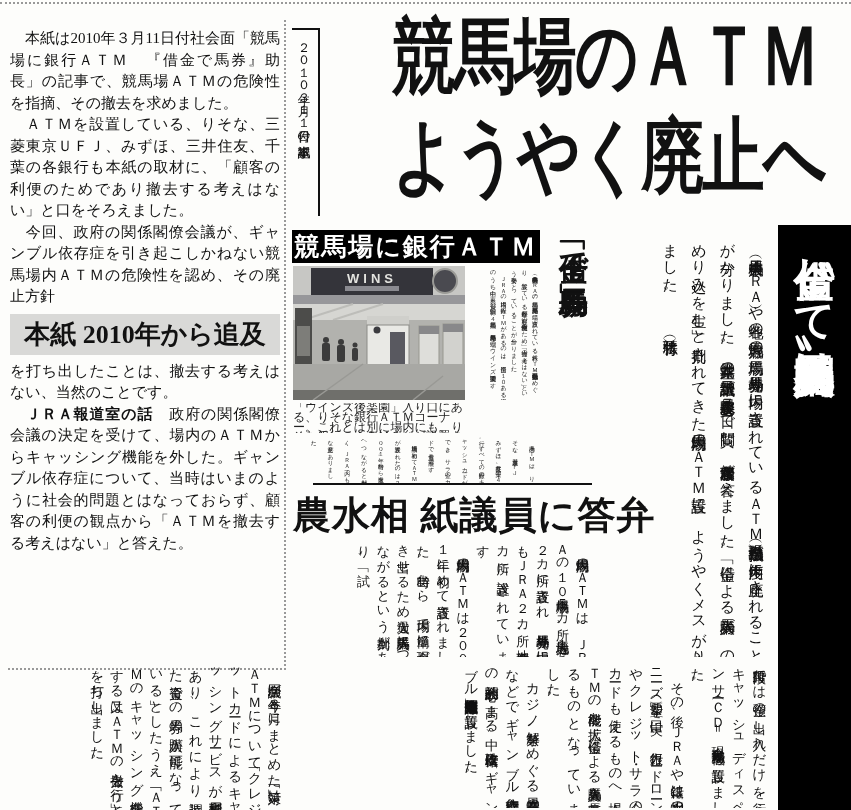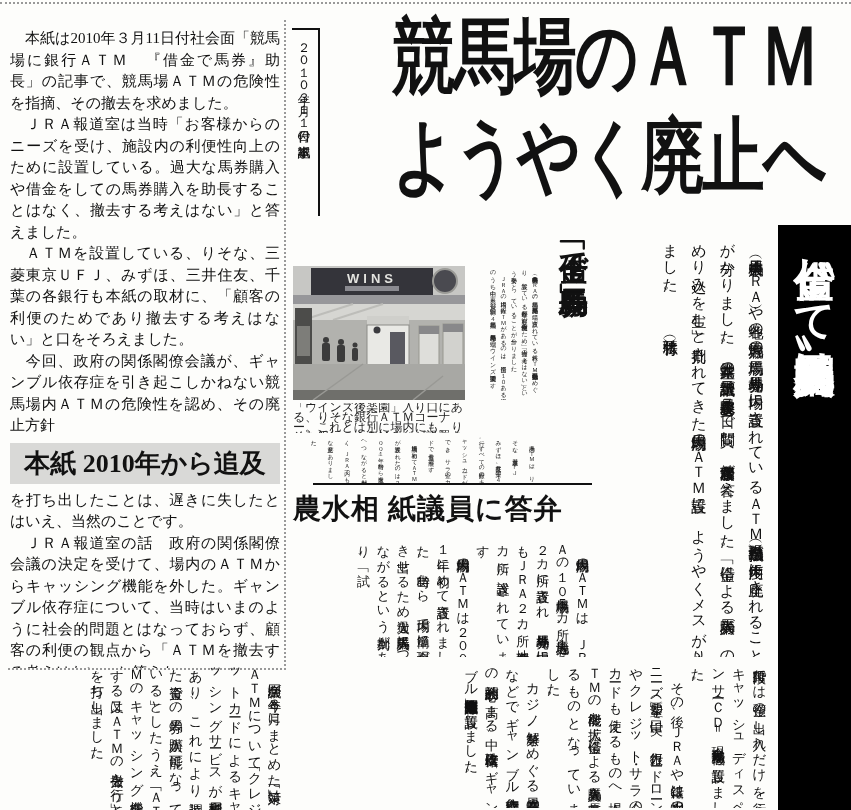--- a/index.html
+++ b/index.html
@@ -6,21 +6,21 @@
   .page{position:relative;width:851px;height:810px;background:#fdfdfb;overflow:hidden;
         font-family:"Liberation Serif",serif;color:#111;}
   .dotted-top{position:absolute;left:0;top:2px;width:851px;border-top:2px dotted #999;}
   
   .left-article{position:absolute;left:8px;top:20px;width:278px;height:650px;
     border-right:2px dotted #999;border-bottom:2px dotted #999;
     padding:8px 4px 0 2px;box-sizing:border-box;overflow:hidden;}
   .left-article p{margin:0;font-size:15px;line-height:21.5px;text-align:justify;}
   .box-headline{margin:6px 0 6px 0;background:#d9d9d7;font-weight:bold;font-size:26px;
     text-align:center;padding:3px 4px;letter-spacing:0px;white-space:nowrap;}
-  .comment-label{font-weight:normal;}
+  .comment-label{font-weight:bold;}
   
   .band-c{position:absolute;left:8px;top:660px;width:276px;height:150px;
     writing-mode:vertical-rl;font-size:13.5px;line-height:19.7px;white-space:pre-wrap;
     overflow:hidden;text-align:justify;}
   
   .headline-note{position:absolute;left:292px;top:28px;width:26px;height:186px;
     border-top:2px solid #111;border-right:2px solid #111;}
   .headline-note .note-text{writing-mode:vertical-rl;font-size:12.5px;line-height:24px;
     height:180px;margin-top:4px;font-family:"Liberation Sans",sans-serif;}
   .main-headline{position:absolute;left:330px;top:6px;width:521px;height:212px;
@@ -47,57 +47,57 @@
     white-space:nowrap;overflow:hidden;}
   .black-band{position:absolute;left:778px;top:225px;width:73px;height:585px;background:#000;
     color:#fff;writing-mode:vertical-rl;font-size:41px;line-height:73px;font-weight:bold;
     padding-top:4px;box-sizing:border-box;overflow:hidden;white-space:nowrap;}
   
   .lead{position:absolute;left:598px;top:233px;width:172px;height:424px;
     writing-mode:vertical-rl;font-size:15px;line-height:28.6px;white-space:pre-wrap;
     overflow:hidden;text-align:justify;}
   
   .subhead-rule{position:absolute;left:313px;top:483px;width:279px;height:2px;background:#111;}
-  .subhead{position:absolute;left:293px;top:490px;width:300px;font-size:28px;font-weight:bold;
+  .subhead{position:absolute;left:293px;top:490px;width:300px;font-size:38px;font-weight:bold;
     letter-spacing:1px;white-space:nowrap;}
   
   .band-a{position:absolute;left:293px;top:536px;width:299px;height:121px;
     writing-mode:vertical-rl;font-size:13px;line-height:19.9px;white-space:pre-wrap;
     overflow:hidden;text-align:justify;}
   .band-b{position:absolute;left:293px;top:659px;width:476px;height:149px;
     writing-mode:vertical-rl;font-size:13.5px;line-height:20.6px;white-space:pre-wrap;
     overflow:hidden;text-align:justify;}
 </style>
 </head>
 <body>
 
 <div class="page">
   <div class="dotted-top"></div>
 
   <div class="left-article">
     <p>　本紙は2010年３月11日付社会面「競馬場に銀行ＡＴＭ　『借金で馬券』助長」の記事で、競馬場ＡＴＭの危険性を指摘、その撤去を求めました。</p>
-    <p>　ＪＲＡ報道室は当時「お客様からのニーズを受け、施設内の利便性向上のために設置している。過大な馬券購入や借金をしての馬券購入を助長することはなく、撤去する考えはない」と答えました。</p>
     <p>　ＡＴＭを設置している、りそな、三菱東京ＵＦＪ、みずほ、三井住友、千葉の各銀行も本紙の取材に、「顧客の利便のためであり撤去する考えはない」と口をそろえました。</p>
     <p>　今回、政府の関係閣僚会議が、ギャンブル依存症を引き起こしかねない競馬場内ＡＴＭの危険性を認め、その廃止方針</p>
     <div class="box-headline">本紙 2010年から追及</div>
-    <p>を打ち出したことは、遅きに失したとはいえ、当然のことです。</p>
+    <p>を打ち出したことは、撤去する考えはない、当然のことです。</p>
     <p><span class="comment-label">　ＪＲＡ報道室の話</span><span>　政府の関係閣僚会議の決定を受けて、場内のＡＴＭからキャッシング機能を外した。ギャンブル依存症について、当時はいまのように社会的問題とはなっておらず、顧客の利便の観点から「ＡＴＭを撤去する考えはない」と答えた。</span></p>
   </div>
 
   <div class="band-c">　同会議が今年８月にまとめた「対策」は、競馬場内ＡＴＭについて「クレジットカードによるキャッシングサービスが利用可能であり、これにより調達した資金での馬券の購入が可能になっている」としたうえ、「ＡＴＭのキャッシング機能を廃止する又はＡＴＭの撤去を行う」と廃止方針を打ち出しました。</div>
 
   <div class="headline-note">
     <div class="note-text">２０１０年３月１１日付の本紙記事</div>
   </div>
   <div class="main-headline">
     <div class="hl">競馬場のＡＴＭ</div>
     <div class="hl">ようやく廃止へ</div>
   </div>
 
   <div class="clip">
+    <div class="clip-head">競馬場に銀行ＡＴＭ</div>
     <svg class="clip-photo" viewBox="0 0 172 134" xmlns="http://www.w3.org/2000/svg">
       <rect x="0" y="0" width="172" height="134" fill="#c7c7c4"></rect>
       <rect x="18" y="2" width="122" height="27" fill="#34343a"></rect>
       <text x="79" y="17" font-family="Liberation Sans, sans-serif" font-size="13" font-weight="bold" fill="#e3e3df" text-anchor="middle" letter-spacing="4">WINS</text>
       <rect x="52" y="20" width="54" height="5" fill="#8a8a90"></rect>
       <circle cx="152" cy="15" r="12" fill="#4a4a50" stroke="#9a9a96" stroke-width="2"></circle>
       <rect x="0" y="29" width="172" height="9" fill="#97979a"></rect>
       <rect x="0" y="38" width="172" height="16" fill="#d6d6d2"></rect>
       <line x1="10" y1="54" x2="60" y2="38" stroke="#bdbdb9" stroke-width="2"></line>
       <line x1="40" y1="54" x2="90" y2="38" stroke="#bdbdb9" stroke-width="2"></line>

